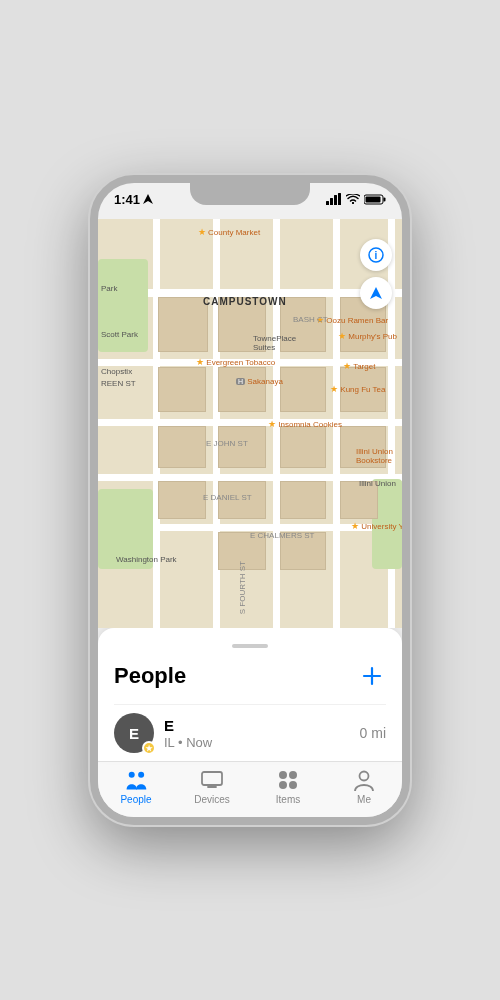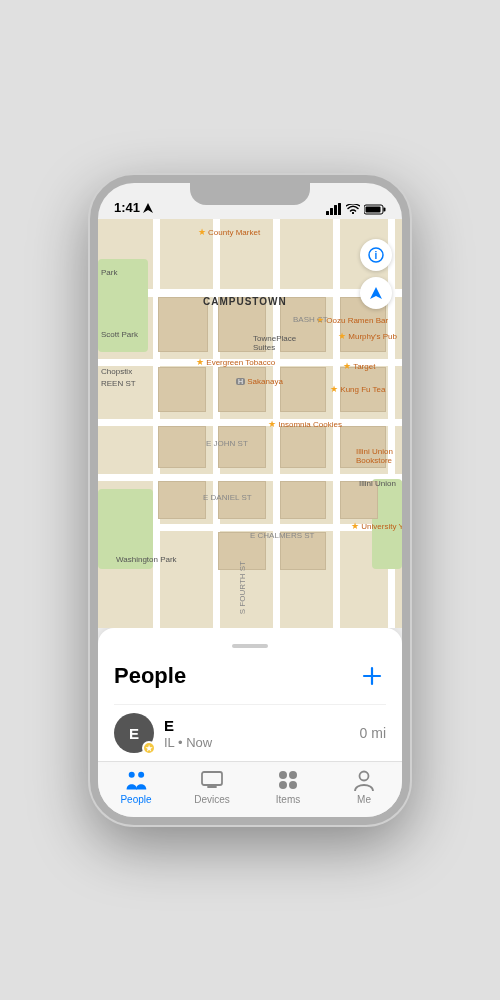--- a/index.html
+++ b/index.html
@@ -33,21 +33,20 @@
       height: 22px;
       background: #b0b0b0;
       border-radius: 0 0 16px 16px;
       z-index: 100;
     }
     
     .status-bar {
       height: 36px;
       background: transparent;
       display: flex;
-      align-items: flex-end;
       justify-content: space-between;
       padding: 0 16px 4px 16px;
       position: relative;
       z-index: 50;
       flex-shrink: 0;
     }
     .status-time {
       font-size: 13px;
       font-weight: 600;
       color: #000;
@@ -349,21 +348,21 @@
       <span style="color:#f5a623; font-size:9px;">★</span> Target
     </div>
     <div class="map-label orange" style="left:232px; top:165px;">
       <span style="color:#f5a623; font-size:9px;">★</span> Kung Fu Tea
     </div>
     <div class="map-label orange" style="left:170px; top:200px;">
       <span style="color:#f5a623; font-size:9px;">★</span> Insomnia Cookies
     </div>
     <div class="map-label orange" style="left:258px; top:228px;">Illini Union<br>Bookstore</div>
     <div class="map-label" style="left:261px; top:260px; color:#555;">Illini Union</div>
-    <div class="map-label" style="left:3px; top:49px; color:#555;text-align:center;">Park</div>
+    <div class="map-label" style="left:3px; top:65px; color:#555;text-align:center;">Park</div>
     <div class="map-label" style="left:3px; top:95px; color:#555;margin-top:16px;">Scott Park</div>
     <div class="map-label" style="left:3px; top:148px; color:#555;">Chopstix</div>
     <div class="map-label" style="left:3px; top:160px; color:#555;">REEN ST</div>
     <div class="map-label" style="left:18px; top:336px; color:#555;">Washington Park</div>
     <div class="map-label orange" style="left:253px; top:302px;">
       <span style="color:#f5a623; font-size:9px;">★</span> University YMCA
     </div>
 
     <div class="map-label" style="left:195px; top:63px; color:#888;margin-top:33px;">BASH CT</div>
     <div class="map-label" style="left:108px; top:220px; color:#888;">E JOHN ST</div>

